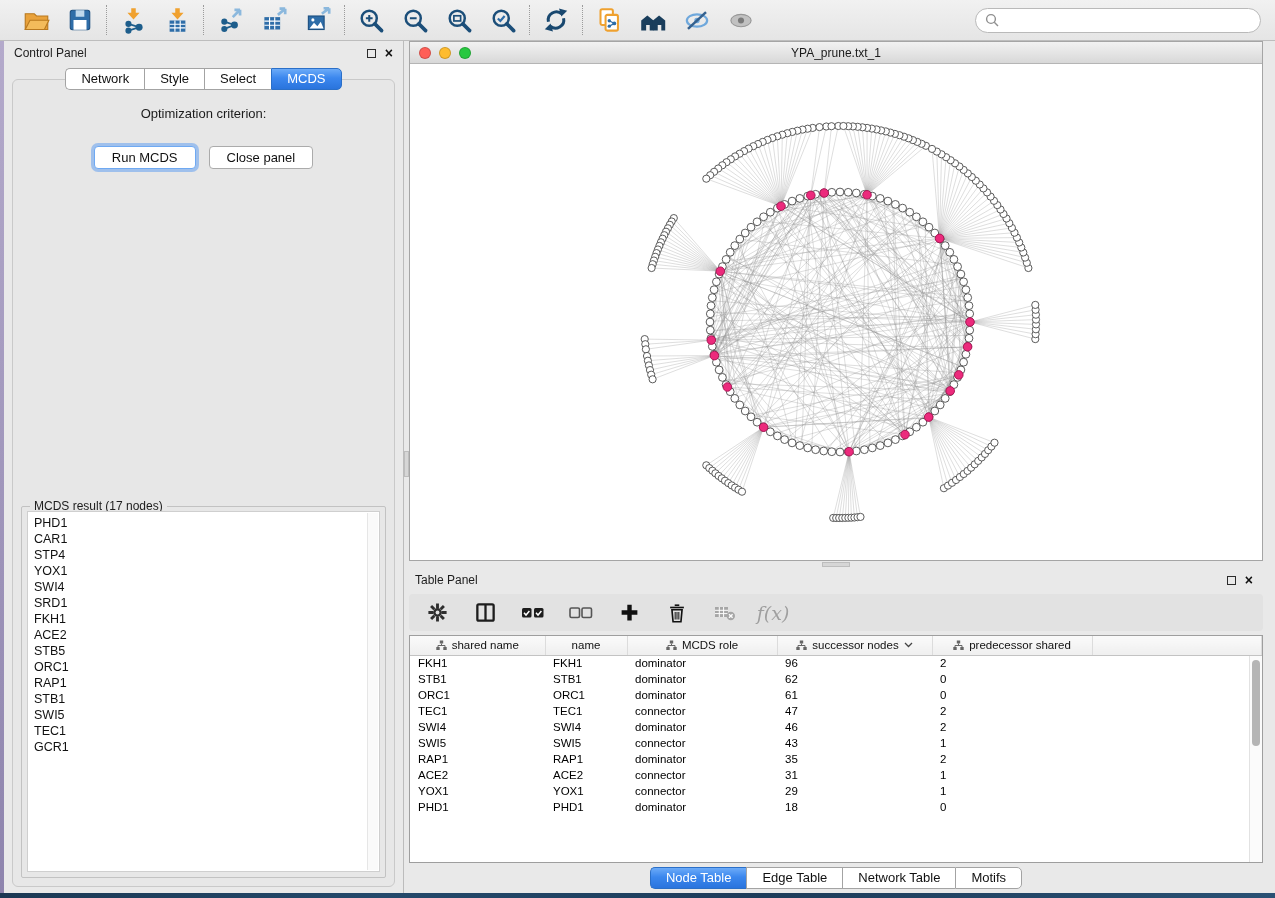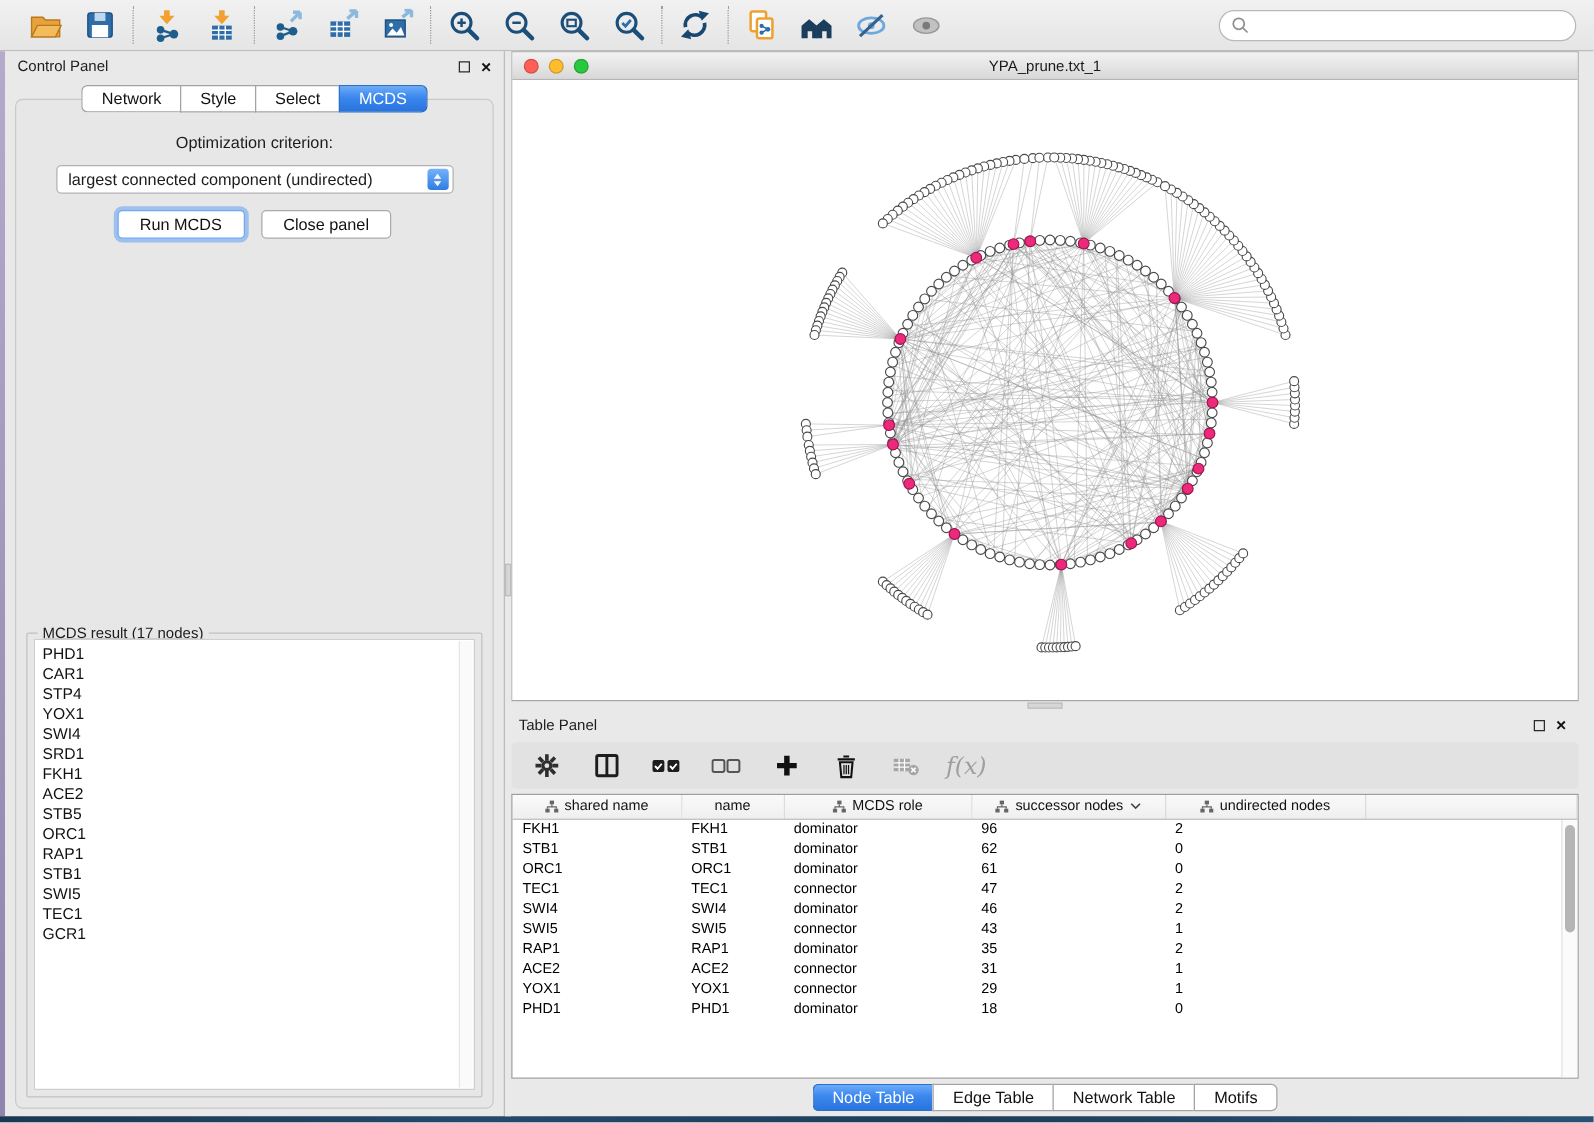--- a/index.html
+++ b/index.html
@@ -27,21 +27,21 @@
   .panel-header-icons { margin-left:auto; display:flex; align-items:center; gap:9px; }
   .float-icon { width:9px; height:9px; border:1.6px solid #2b2b2b; display:inline-block; }
   .close-icon { font-weight:bold; font-size:14px; line-height:10px; color:#111; }
   .cp-tabs { position:relative; z-index:2; display:flex; justify-content:center; margin-top:3px; margin-bottom:-11px; }
   .seg { display:flex; }
   .seg-btn { padding:2px 15px 3px; font-size:13px; background:#fff; border:1px solid #a3a3a3; border-right:none; color:#111; }
   .seg-btn:first-child { border-radius:5px 0 0 5px; }
   .seg-btn:last-child { border-radius:0 5px 5px 0; border-right:1px solid #a3a3a3; }
   .seg-btn.active { background:linear-gradient(#6cabf8,#3b87ee 45%,#2a74dd); color:#fff; border-color:#2a6fc8; }
   .cp-body { flex:1; margin:0 8px 6px 8px; background:#e7e7e7; border:1px solid #c9c9c9; border-radius:6px; display:flex; flex-direction:column; align-items:center; padding:26px 8px 8px; min-height:0; }
-  .opt-label { font-size:13px; margin-bottom:11px; }
+  .opt-label { font-size:13px; margin-bottom:25px; }
   .dropdown { width:318px; height:23px; background:#fff; border:1px solid #b2b2b2; border-radius:4px; display:flex; align-items:center; margin-bottom:13px; }
   .dropdown-value { flex:1; padding-left:9px; font-size:13px; white-space:nowrap; }
   .dropdown-stepper { width:17px; height:17px; margin-right:3px; border-radius:3px; background:linear-gradient(#74b2fb,#2f7de2); display:flex; flex-direction:column; align-items:center; justify-content:center; gap:2px; }
   .tri-up { width:0;height:0;border-left:3.5px solid transparent;border-right:3.5px solid transparent;border-bottom:4px solid #fff; }
   .tri-down { width:0;height:0;border-left:3.5px solid transparent;border-right:3.5px solid transparent;border-top:4px solid #fff; }
   .cp-buttons { display:flex; gap:13px; }
   .cp-btn { height:23px; padding:0 17px; font-size:13px; font-family:"Liberation Sans",sans-serif; background:#fff; border:1px solid #ababab; border-radius:4px; color:#111; }
   .cp-btn.focused { border-color:#6fa9f2; box-shadow:0 0 0 3px rgba(100,160,240,.55); }
   .cp-spacer { flex:1; }
   .result-box { width:100%; border:1px solid #c2c2c2; border-radius:2px; padding:4px 5px 5px; position:relative; height:372px; flex:0 0 auto; }
@@ -293,27 +293,20 @@
       <div class="cp-tabs">
         <span class="seg">
           <button class="seg-btn">Network</button>
           <button class="seg-btn">Style</button>
           <button class="seg-btn">Select</button>
           <button class="seg-btn active">MCDS</button>
         </span>
       </div>
       <div class="cp-body">
         <div class="opt-label">Optimization criterion:</div>
-        <div class="dropdown">
-          <span class="dropdown-value">largest connected component (undirected)</span>
-          <span class="dropdown-stepper">
-              <span class="tri-up"></span>
-              <span class="tri-down"></span>
-            </span>
-        </div>
         <div class="cp-buttons">
           <button class="cp-btn focused">Run MCDS</button>
           <button class="cp-btn">Close panel</button>
         </div>
         <div class="cp-spacer"></div>
         <div class="result-box">
           <span class="result-legend">MCDS result (17 nodes)</span>
           <div class="result-list" id="mcds-list">
             <div class="item">PHD1</div>
               <div class="item">CAR1</div>
@@ -1210,21 +1203,21 @@
                 <th>
                     <span class="th-inner">
                       <span class="col-icon" style="display: flex;">
                         <svg width="11" height="11" viewBox="0 0 11 11">
                           <rect x="3.8" y="0.5" width="3.4" height="3" fill="#666"></rect>
                           <rect x="0.3" y="7" width="3.4" height="3" fill="#666"></rect>
                           <rect x="7.3" y="7" width="3.4" height="3" fill="#666"></rect>
                           <path d="M5.5 3.5v2M2 7V5.5h7V7" stroke="#666" fill="none"></path>
                         </svg>
                       </span>
-                      <span>undirected nodes</span>
+                      <span>predecessor shared</span>
                     </span>
                   </th>
                 <th></th>
               </tr>
             </thead>
             <tbody id="table-body">
                 <tr>
                   <td>FKH1</td>
                   <td>FKH1</td>
                   <td>dominator</td>

